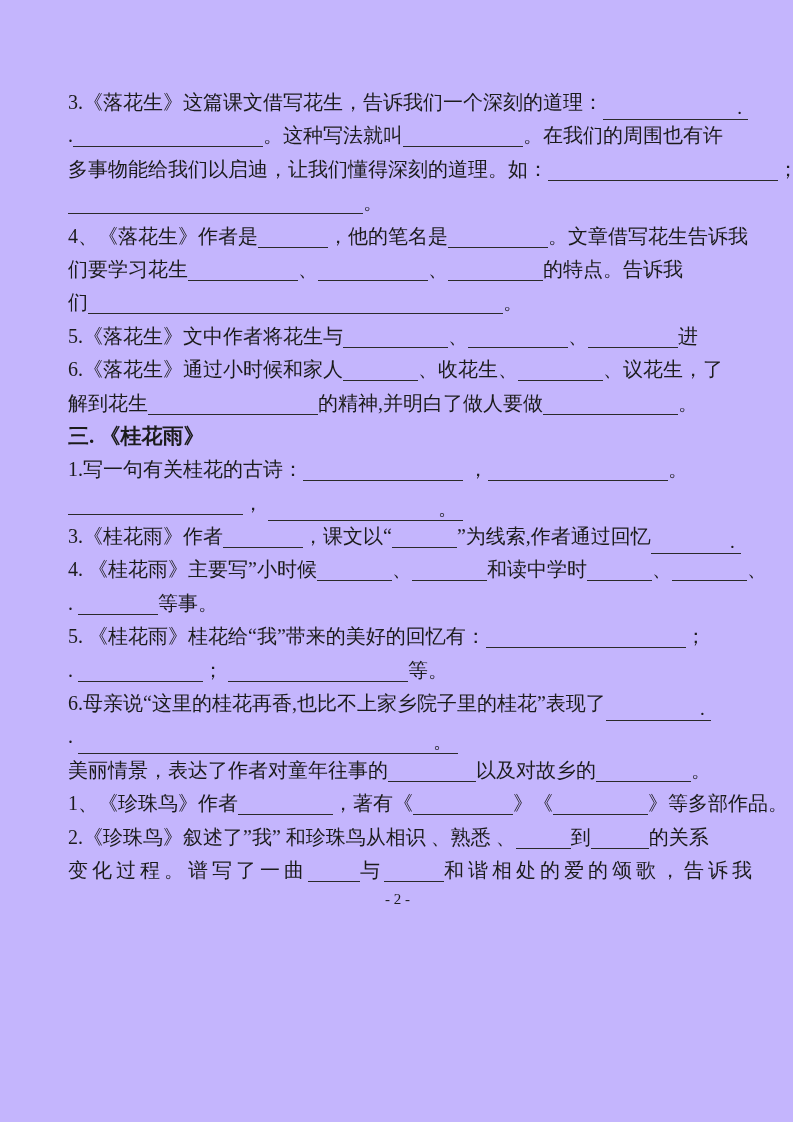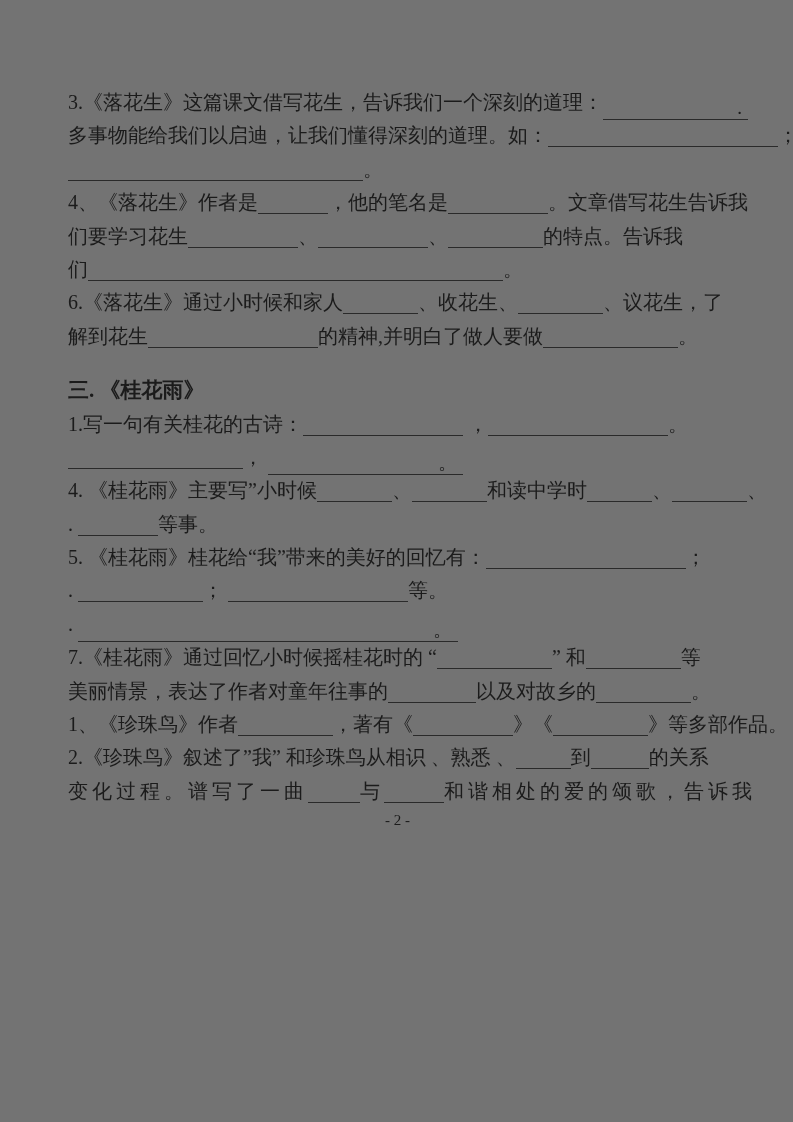--- a/index.html
+++ b/index.html
@@ -12,35 +12,34 @@
     height: 1122px;
     overflow: hidden;
     font-family: "Liberation Serif", "DejaVu Serif", serif;
     color: #1b1b1b;
   }
   .page {
     box-sizing: border-box;
     width: 793px;
     height: 1122px;
     padding: 86px 80px 0 68px;
-    background: #737373;
+    background: #c4b5fd;
   }
   .doc-lines {
     width: 659px;
   }
   .line {
     font-size: 20px;
     line-height: 33.4px;
     height: 33.4px;
     white-space: nowrap;
   }
   .line.heading {
     font-weight: 700;
     font-size: 21px;
-    margin-top: 21px;
   }
   .seg-text {
     display: inline;
   }
   .blank {
     display: inline-block;
     box-sizing: border-box;
     height: 22px;
     border-bottom: 1.5px solid #2a2a2a;
     vertical-align: -5px;
@@ -57,35 +56,38 @@
     margin-top: 2px;
     color: #1b1b1b;
   }
 </style>
 </head>
 <body>
 
 <div class="page">
   <div class="doc-lines" id="doc-lines">
       <div class="line"><span class="seg-text">3.《落花生》这篇课文借写花生，告诉我们一个深刻的道理：</span><span class="blank" style="width: 145px;">.</span></div>
+      <div class="line"><span class="seg-text">.</span><span class="blank" style="width: 190px;"></span><span class="seg-text">。这种写法就叫</span><span class="blank" style="width: 120px;"></span><span class="seg-text">。在我们的周围也有许</span></div>
       <div class="line"><span class="seg-text">多事物能给我们以启迪，让我们懂得深刻的道理。如：</span><span class="blank" style="width: 230px;"></span><span class="seg-text">；</span></div>
       <div class="line"><span class="blank" style="width: 295px;"></span><span class="seg-text">。</span></div>
       <div class="line"><span class="seg-text">4、《落花生》作者是</span><span class="blank" style="width: 70px;"></span><span class="seg-text">，他的笔名是</span><span class="blank" style="width: 100px;"></span><span class="seg-text">。文章借写花生告诉我</span></div>
       <div class="line"><span class="seg-text">们要学习花生</span><span class="blank" style="width: 110px;"></span><span class="seg-text">、</span><span class="blank" style="width: 110px;"></span><span class="seg-text">、</span><span class="blank" style="width: 95px;"></span><span class="seg-text">的特点。告诉我</span></div>
       <div class="line"><span class="seg-text">们</span><span class="blank" style="width: 415px;"></span><span class="seg-text">。</span></div>
+      <div class="line"><span class="seg-text">5.《落花生》文中作者将花生与</span><span class="blank" style="width: 105px;"></span><span class="seg-text">、</span><span class="blank" style="width: 100px;"></span><span class="seg-text">、</span><span class="blank" style="width: 90px;"></span><span class="seg-text">进</span></div>
       <div class="line"><span class="seg-text">6.《落花生》通过小时候和家人</span><span class="blank" style="width: 75px;"></span><span class="seg-text">、收花生、</span><span class="blank" style="width: 85px;"></span><span class="seg-text">、议花生，了</span></div>
       <div class="line"><span class="seg-text">解到花生</span><span class="blank" style="width: 170px;"></span><span class="seg-text">的精神,并明白了做人要做</span><span class="blank" style="width: 135px;"></span><span class="seg-text">。</span></div>
       <div class="line heading"><span class="seg-text">三. 《桂花雨》</span></div>
       <div class="line"><span class="seg-text">1.写一句有关桂花的古诗：</span><span class="blank" style="width: 160px;"></span><span class="seg-text"> ，</span><span class="blank" style="width: 180px;"></span><span class="seg-text">。</span></div>
       <div class="line"><span class="blank" style="width: 175px;"></span><span class="seg-text">， </span><span class="blank" style="width: 195px;">。</span></div>
+      <div class="line"><span class="seg-text">3.《桂花雨》作者</span><span class="blank" style="width: 80px;"></span><span class="seg-text">，课文以“</span><span class="blank" style="width: 65px;"></span><span class="seg-text">”为线索,作者通过回忆</span><span class="blank" style="width: 90px;">.</span></div>
       <div class="line"><span class="seg-text">4. 《桂花雨》主要写”小时候</span><span class="blank" style="width: 75px;"></span><span class="seg-text">、</span><span class="blank" style="width: 75px;"></span><span class="seg-text">和读中学时</span><span class="blank" style="width: 65px;"></span><span class="seg-text">、</span><span class="blank" style="width: 75px;"></span><span class="seg-text">、</span></div>
       <div class="line"><span class="seg-text">. </span><span class="blank" style="width: 80px;"></span><span class="seg-text">等事。</span></div>
       <div class="line"><span class="seg-text">5. 《桂花雨》桂花给“我”带来的美好的回忆有：</span><span class="blank" style="width: 200px;"></span><span class="seg-text">；</span></div>
       <div class="line"><span class="seg-text">. </span><span class="blank" style="width: 125px;"></span><span class="seg-text">； </span><span class="blank" style="width: 180px;"></span><span class="seg-text">等。</span></div>
+      <div class="line"><span class="seg-text">6.母亲说“这里的桂花再香,也比不上家乡院子里的桂花”表现了</span><span class="blank" style="width: 105px;">.</span></div>
       <div class="line"><span class="seg-text">. </span><span class="blank" style="width: 380px;">。</span></div>
-      <div class="line"><span class="seg-text">7.《桂花雨》通过回忆小时候摇桂花时的 “</span><span class="blank" style="width: 115px;"></span><span class="seg-text">” 和</span><span class="blank" style="width: 95px;"></span><span class="seg-text">等</span></div>
       <div class="line"><span class="seg-text">美丽情景，表达了作者对童年往事的</span><span class="blank" style="width: 88px;"></span><span class="seg-text">以及对故乡的</span><span class="blank" style="width: 95px;"></span><span class="seg-text">。</span></div>
       <div class="line"><span class="seg-text">1、《珍珠鸟》作者</span><span class="blank" style="width: 95px;"></span><span class="seg-text">，著有《</span><span class="blank" style="width: 100px;"></span><span class="seg-text">》《</span><span class="blank" style="width: 95px;"></span><span class="seg-text">》等多部作品。</span></div>
       <div class="line"><span class="seg-text">2.《珍珠鸟》叙述了”我” 和珍珠鸟从相识 、熟悉 、</span><span class="blank" style="width: 55px;"></span><span class="seg-text">到</span><span class="blank" style="width: 58px;"></span><span class="seg-text">的关系</span></div>
       <div class="line" style="letter-spacing: 4px; text-align: right;"><span class="seg-text">变化过程。谱写了一曲</span><span class="blank" style="width: 52px; letter-spacing: normal;"></span><span class="seg-text">与</span><span class="blank" style="width: 60px; letter-spacing: normal;"></span><span class="seg-text">和谐相处的爱的颂歌，告诉我</span></div>
     </div>
   <div class="footer">- 2 -</div>
 </div>
 
 </body></html>

